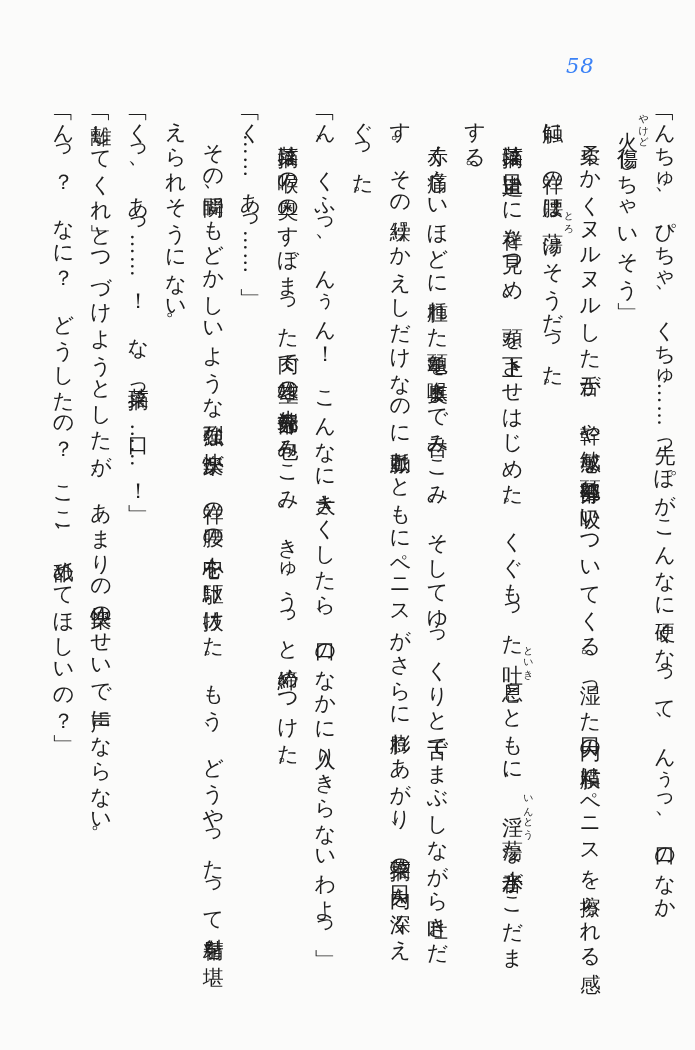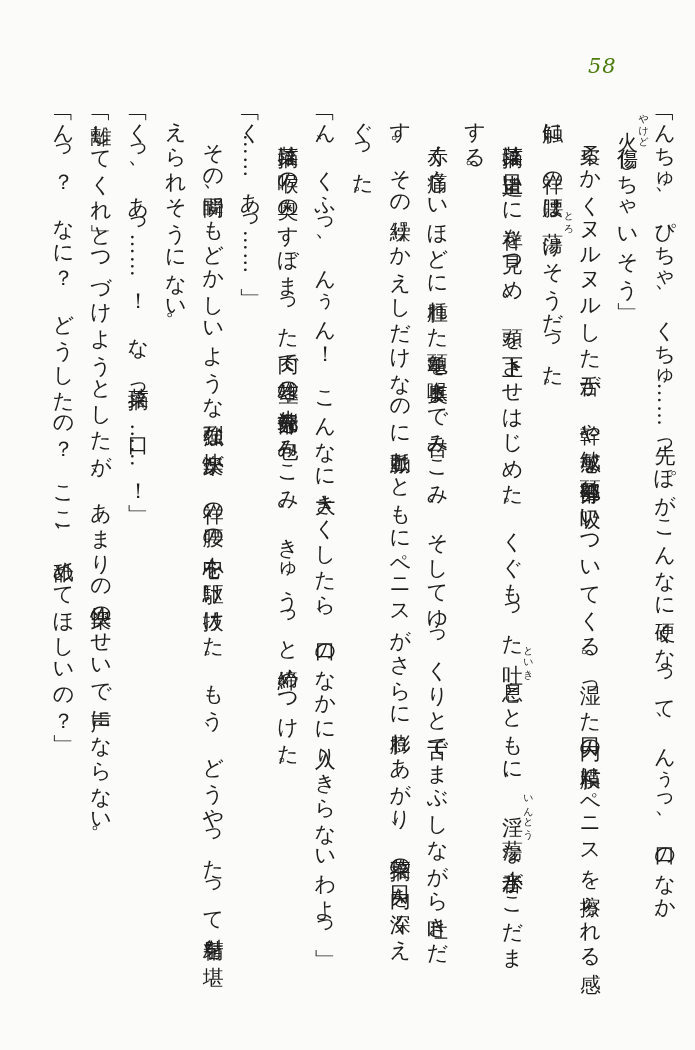--- a/index.html
+++ b/index.html
@@ -13,25 +13,25 @@
     height: 1050px;
     margin: 0 auto;
     background: #fbfbfa;
     color: #1e1e1e;
     overflow: hidden;
     font-family: "DejaVu Serif", "Liberation Serif", serif;
   }
   .page-number {
     position: absolute;
     top: 54px;
-    left: 588px;
+    left: 566px;
     font-size: 21px;
     font-style: italic;
     font-family: "DejaVu Serif", "Liberation Serif", serif;
-    color: #4d7c0f;
+    color: #3b82f6;
     letter-spacing: 1px;
   }
   .text-block {
     position: absolute;
     top: 107px;
     right: 12px;
     height: 853px;
     writing-mode: vertical-rl;
     text-orientation: mixed;
     font-size: 21px;

